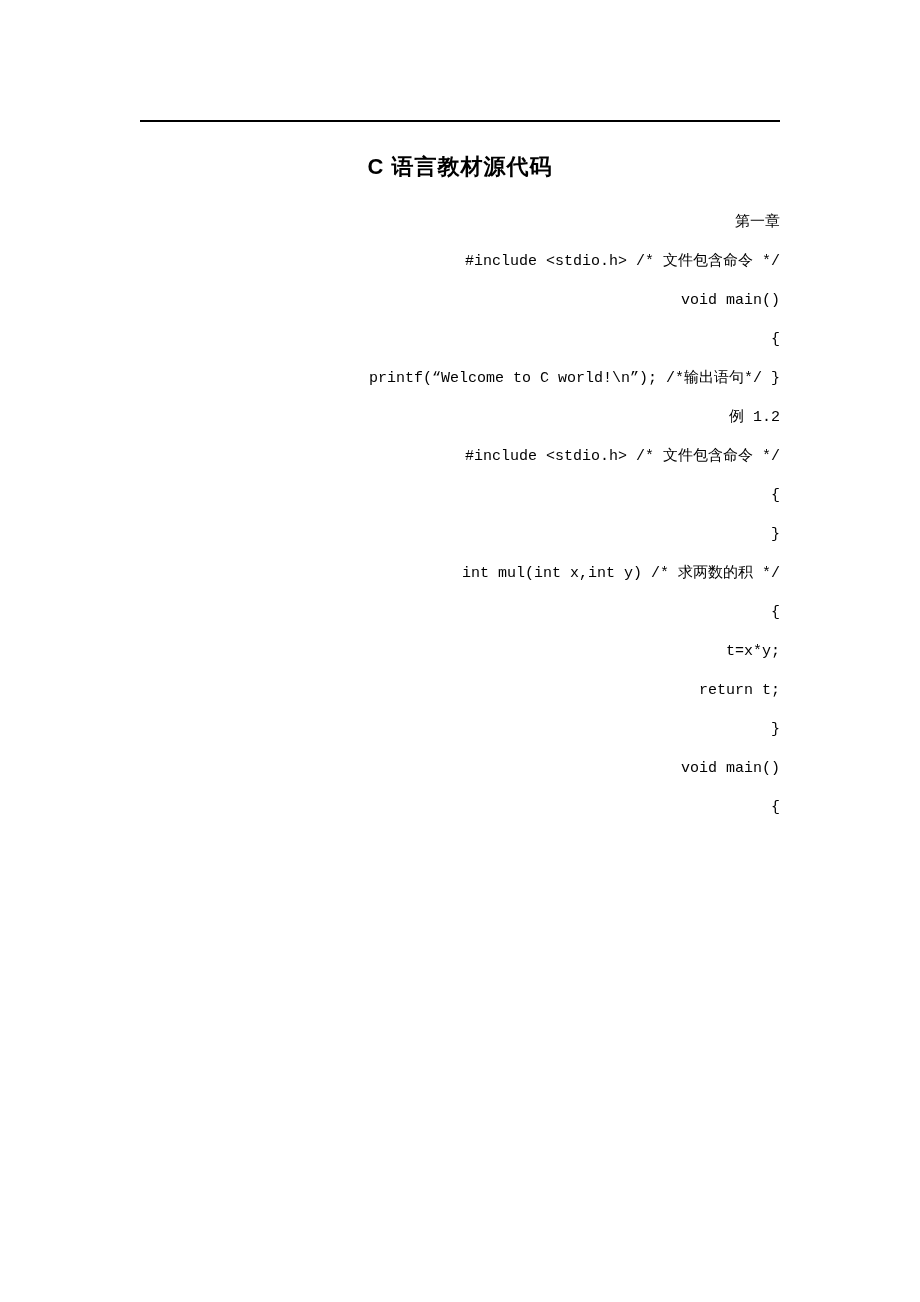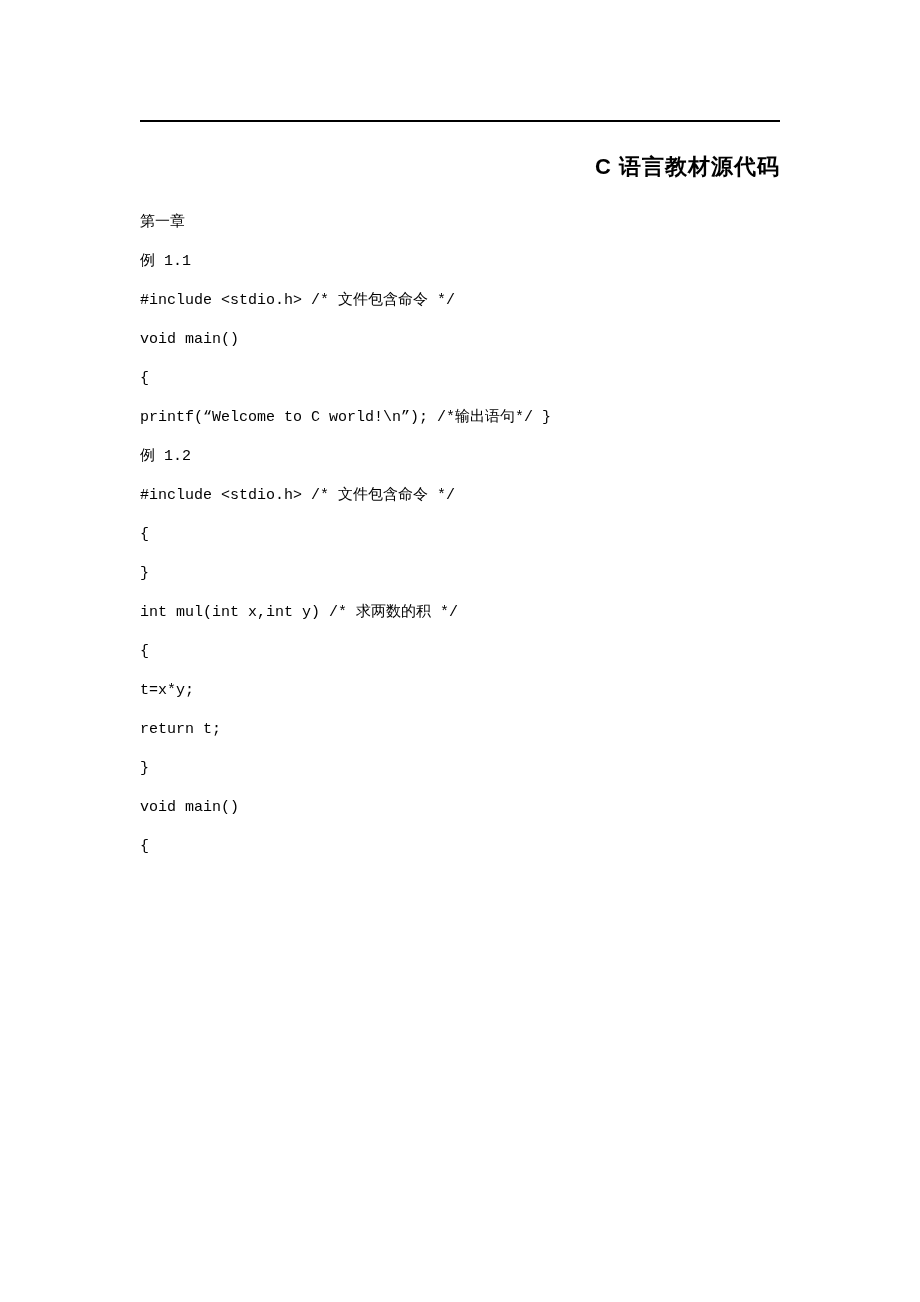--- a/index.html
+++ b/index.html
@@ -16,44 +16,44 @@
   }
   .page {
     padding: 120px 140px 100px 140px;
   }
   .hrule {
     border: none;
     border-top: 2px solid #000;
     margin-bottom: 30px;
   }
   .title {
-    text-align: right;
+    text-align: center;
     font-size: 22px;
     font-weight: bold;
     font-family: "SimHei", "黑体", sans-serif;
     margin-bottom: 30px;
     letter-spacing: 1px;
   }
   .line {
     font-size: 15px;
     line-height: 1.4;
     margin-bottom: 18px;
     font-family: "SimSun", "宋体", "Courier New", monospace;
     white-space: pre;
+    text-align: right;
   }
 </style>
 </head>
 <body>
 
 <div class="page">
   <hr class="hrule">
   <h1 class="title">C 语言教材源代码</h1>
   <div>
     <div class="line">第一章</div>
-    <div class="line">例 1.1</div>
     <div class="line">#include &lt;stdio.h&gt; /* 文件包含命令 */</div>
     <div class="line">void main()</div>
     <div class="line">{</div>
     <div class="line">printf(“Welcome to C world!\n”); /*输出语句*/ }</div>
     <div class="line">例 1.2</div>
     <div class="line">#include &lt;stdio.h&gt; /* 文件包含命令 */</div>
     <div class="line">{</div>
     <div class="line">}</div>
     <div class="line">int mul(int x,int y) /* 求两数的积 */</div>
     <div class="line">{</div>

